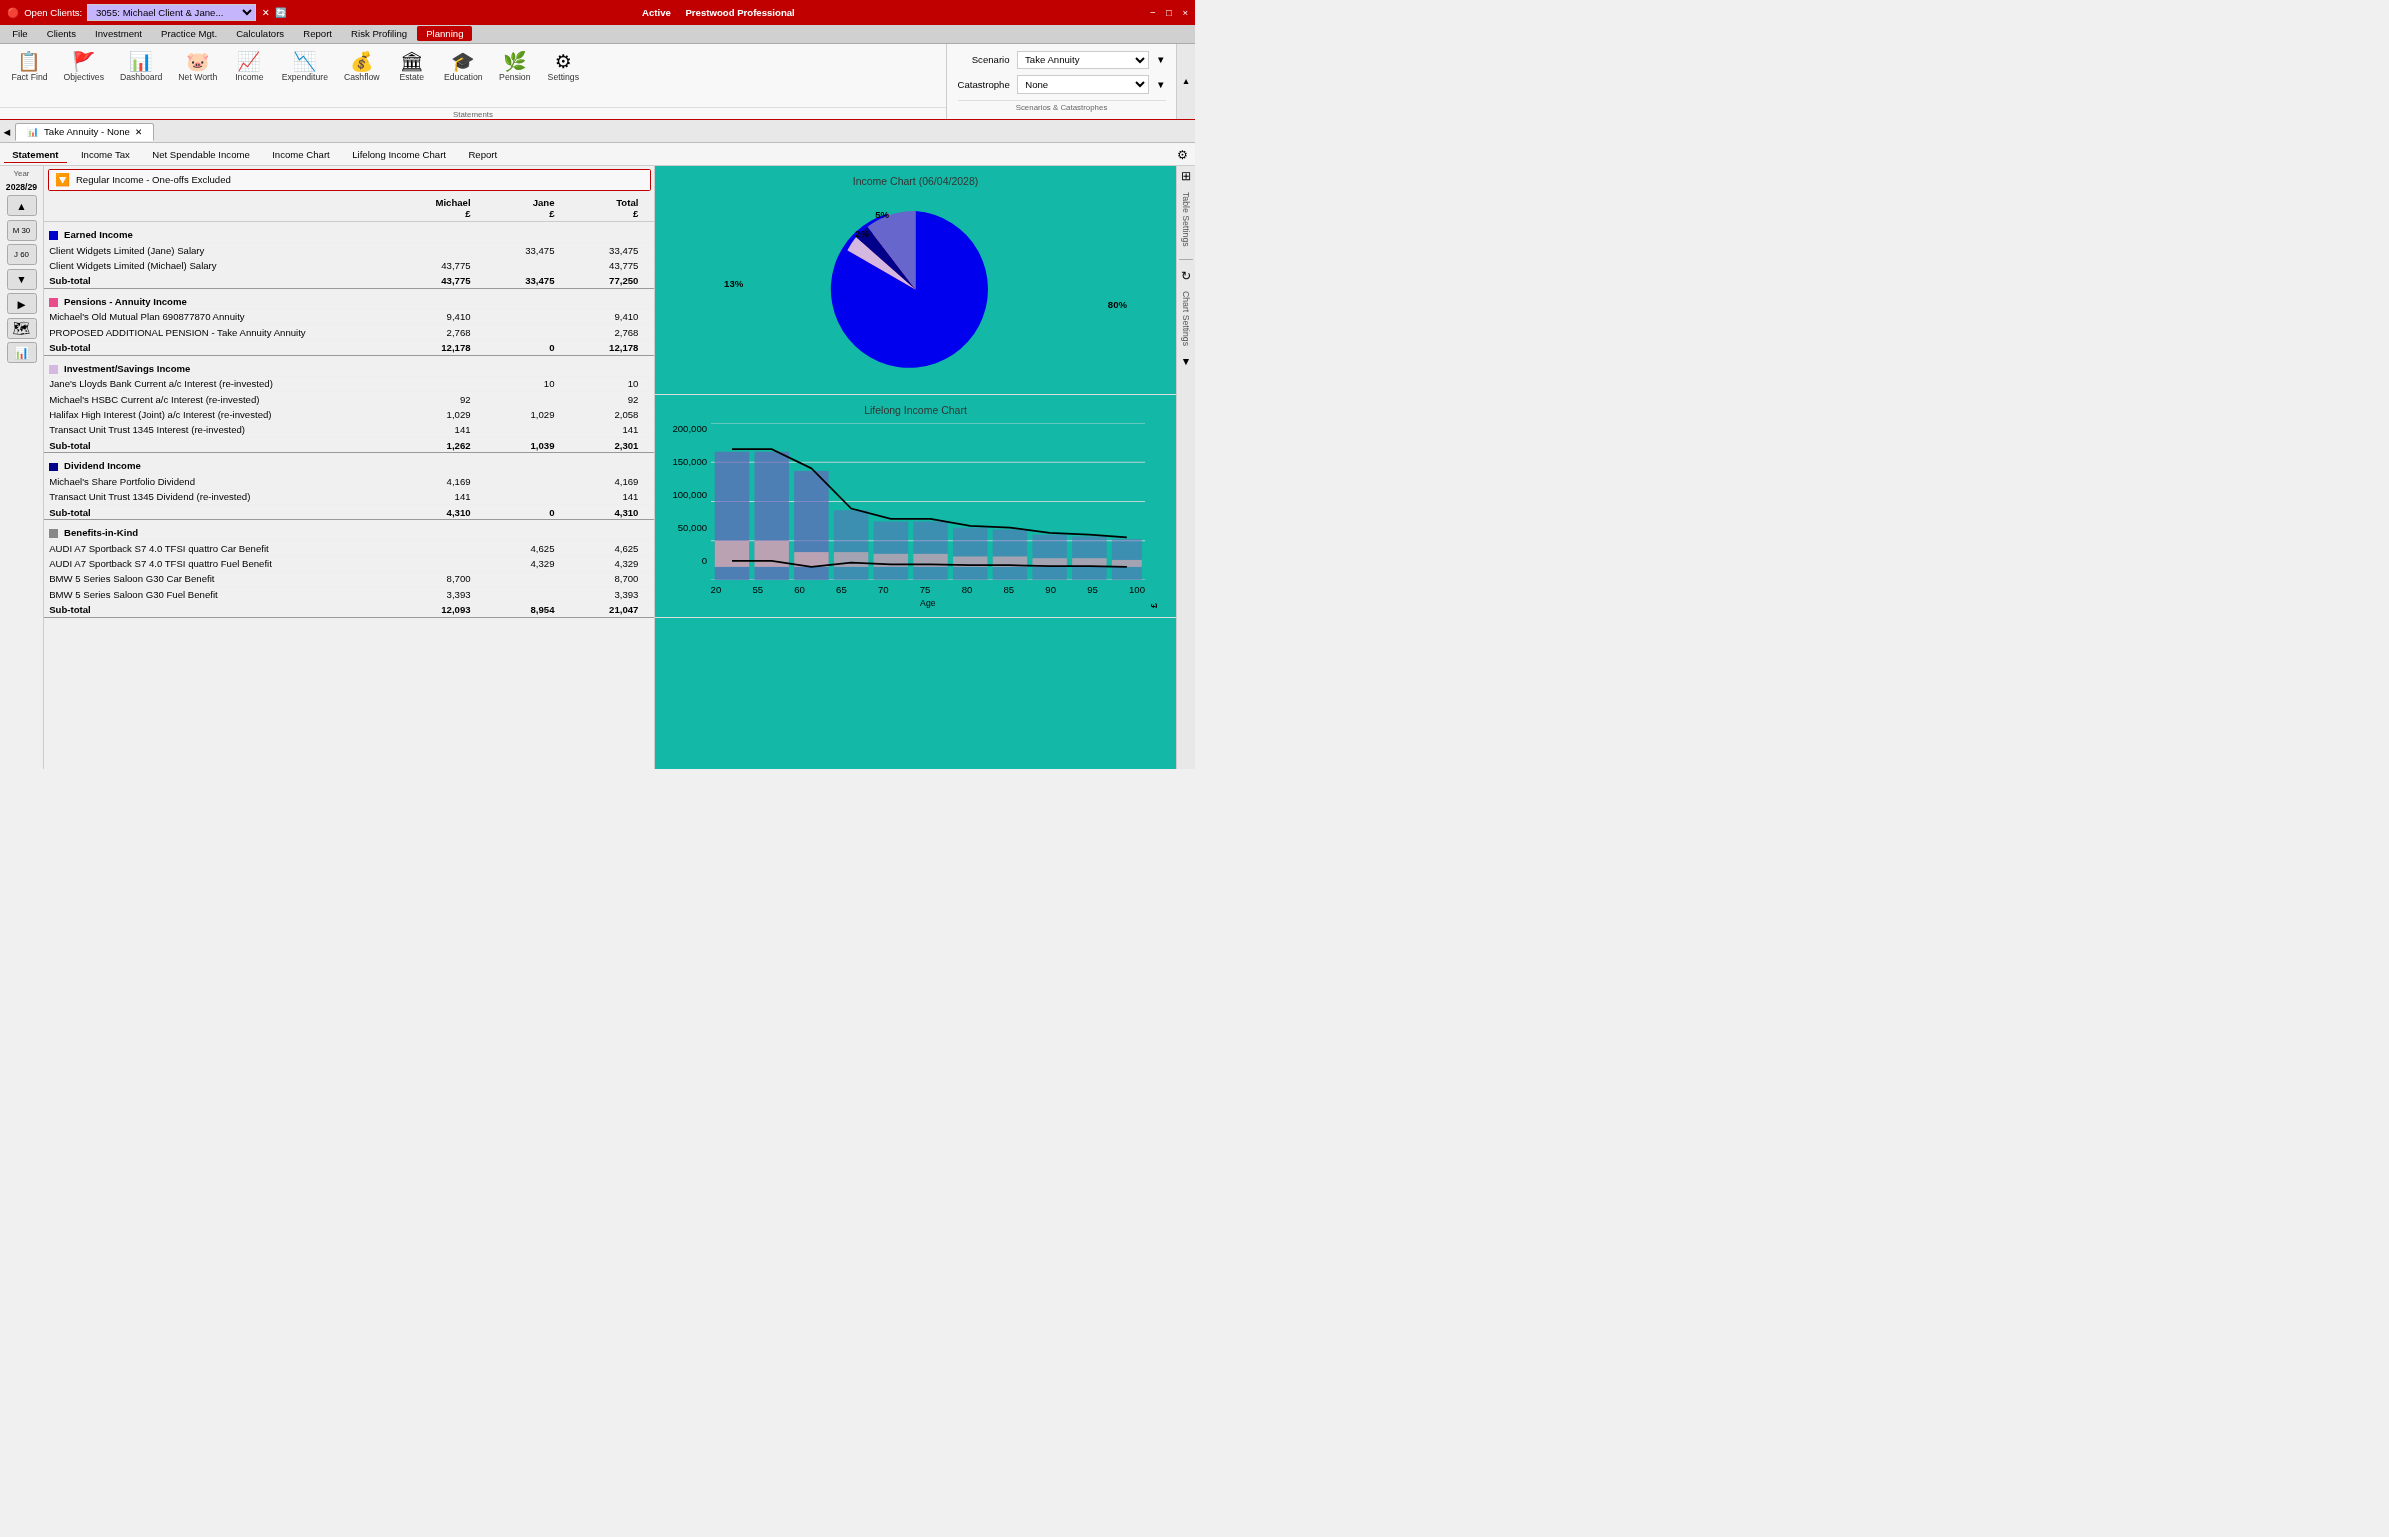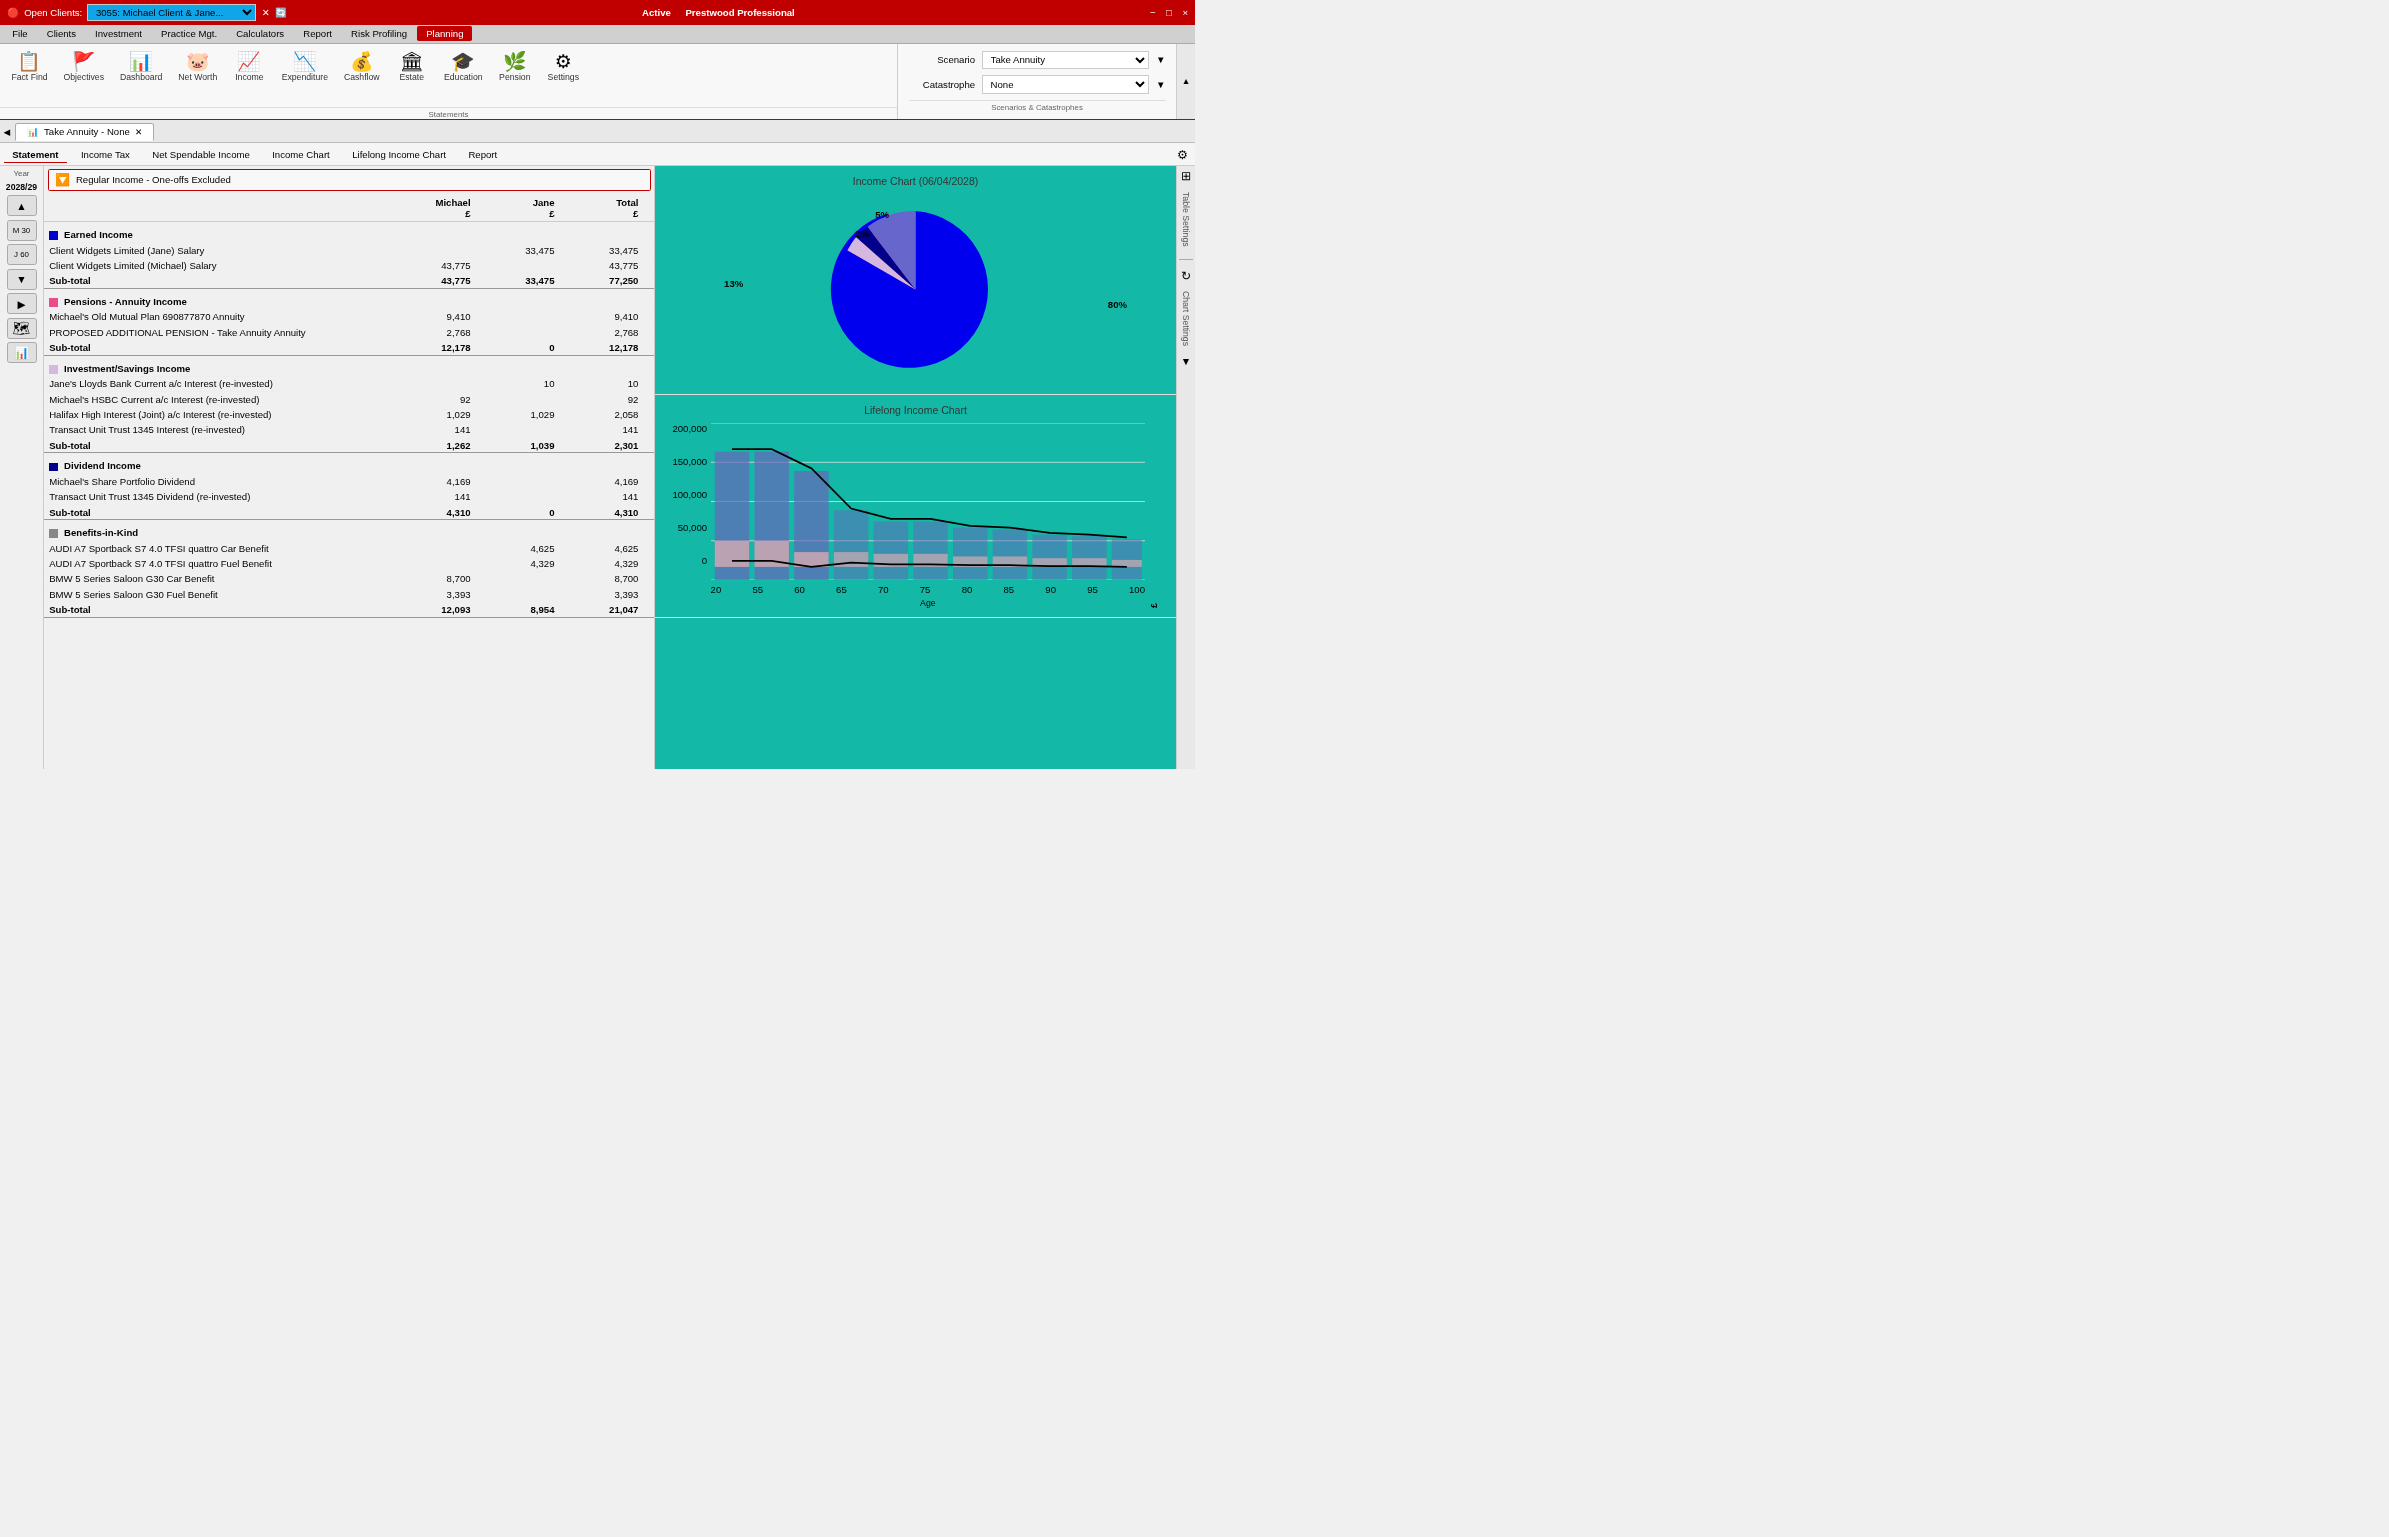--- a/index.html
+++ b/index.html
@@ -13,21 +13,21 @@
       align-items: center;
       justify-content: space-between;
       padding: 0 7px;
       color: white;
     }
     .title-bar-left { display: flex; align-items: center; gap: 5.2px; }
     .title-bar-center { font-size: 10.5px; font-weight: bold; color: white; }
     .title-bar-right { display: flex; gap: 10.5px; color: white; font-size: 11.4px; }
     .open-clients-label { font-size: 9.6px; }
     .open-clients-select {
-      background: #0ea5e9; color: black; border: 0.9px solid #ccc; padding: 0.9px 3.5px; font-size: 9.6px; width: 169px;
+      background: #c4b5fd; color: black; border: 0.9px solid #ccc; padding: 0.9px 3.5px; font-size: 9.6px; width: 169px;
     }
 
     
     .menu-bar {
       background: #d0d0d0;
       height: 19px;
       display: flex;
       align-items: center;
       padding: 0 3.5px;
       gap: 1.7px;
@@ -369,21 +369,21 @@
         <span class="label">Pension</span>
       </div>
       <div class="ribbon-btn">
         <span class="icon">⚙</span>
         <span class="label">Settings</span>
       </div>
     </div>
     <div class="ribbon-section-label">Statements</div>
   </div>
 
-  <div style="width:279px; border-left:0.9px solid #ccc; display:flex; flex-direction:column; justify-content:space-between; padding:7px 10.5px;">
+  <div style="width:230px; border-left:0.9px solid #ccc; display:flex; flex-direction:column; justify-content:space-between; padding:7px 10.5px;">
     <div class="scenario-row">
       <span class="scenario-label">Scenario</span>
       <select class="scenario-select">
         <option>Take Annuity</option>
         <option>None</option>
         <option>Base</option>
       </select>
       <span>▼</span>
     </div>
     <div class="scenario-row">

